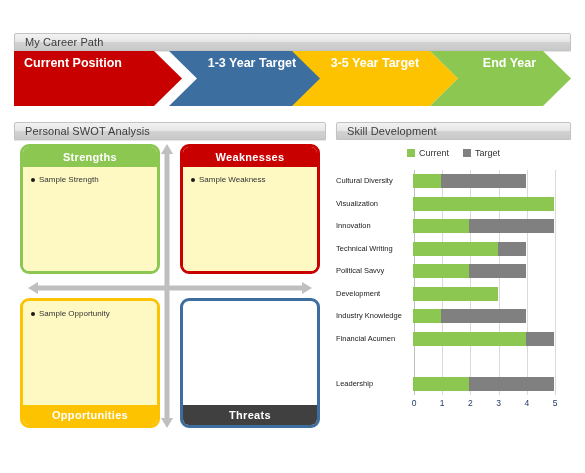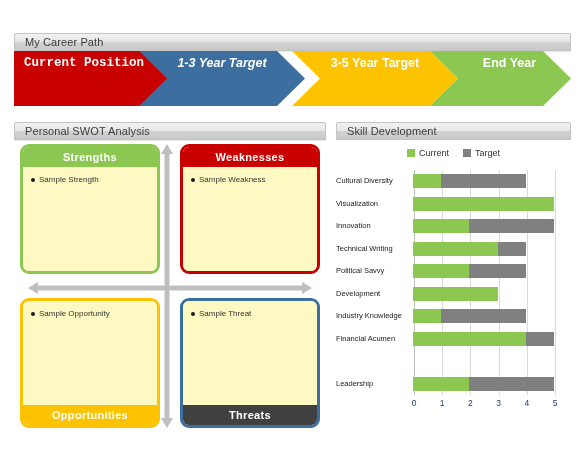--- a/index.html
+++ b/index.html
@@ -51,24 +51,23 @@
     line-height: 13px;
     text-align: center;
   }
   .chev-0 {
     left: 0; width: 168px;
     background: #c80000;
     clip-path: polygon(0 0, 140px 0, 168px 50%, 140px 100%, 0 100%);
     justify-content: flex-start; padding-left: 10px;
   }
   .chev-1 {
-    left: 125px; width: 166px;
+    left: 155px; width: 166px;
     background: #3c6e9f;
     clip-path: polygon(0 0, 138px 0, 166px 50%, 138px 100%, 0 100%, 28px 50%);
-    font-style: italic;
   }
   .chev-2 {
     left: 278px; width: 166px;
     background: #fdc300;
     clip-path: polygon(0 0, 138px 0, 166px 50%, 138px 100%, 0 100%, 28px 50%);
   }
   .chev-3 {
     left: 416px; width: 141px;
     background: #8cc751;
     clip-path: polygon(0 0, 113px 0, 141px 50%, 113px 100%, 0 100%, 28px 50%);
@@ -217,21 +216,21 @@
 </head>
 <body>
 
 <div id="page">
 
   <div class="panel-header" id="career-path-header">
     <span>My Career Path</span>
   </div>
 
   <div id="career-path-row">
-    <div class="chevron chev-0" style="background: rgb(200, 0, 0); font-family: Liberation Mono, monospace;">
+    <div class="chevron chev-0" style="background: rgb(200, 0, 0);">
       <span class="chev-label">Current Position</span>
     </div>
     <div class="chevron chev-1" style="background: rgb(60, 110, 159);">
       <span class="chev-label">1-3 Year Target</span>
     </div>
     <div class="chevron chev-2" style="background: rgb(253, 195, 0);">
       <span class="chev-label">3-5 Year Target</span>
     </div>
     <div class="chevron chev-3" style="background: rgb(140, 199, 81);">
       <span class="chev-label">End Year</span>
@@ -276,26 +275,20 @@
       <div class="swot-content">
         <div class="swot-item">
           <span class="swot-bullet"></span>
           <span>Sample Opportunity</span>
         </div>
       </div>
     </div>
 
     <div class="swot-box swot-threats bottom-title" style="border-color: rgb(60, 110, 159);">
       <div class="swot-title" style="background: #404040;">Threats</div>
-      <div class="swot-content">
-        <div class="swot-item">
-          <span class="swot-bullet"></span>
-          <span>Sample Threat</span>
-        </div>
-      </div>
     </div>
   </div>
 
   <div class="panel-header" id="skill-header">
     <span>Skill Development</span>
   </div>
 
   <div id="skill-body">
     <div id="skill-legend">
         <div class="legend-entry">

